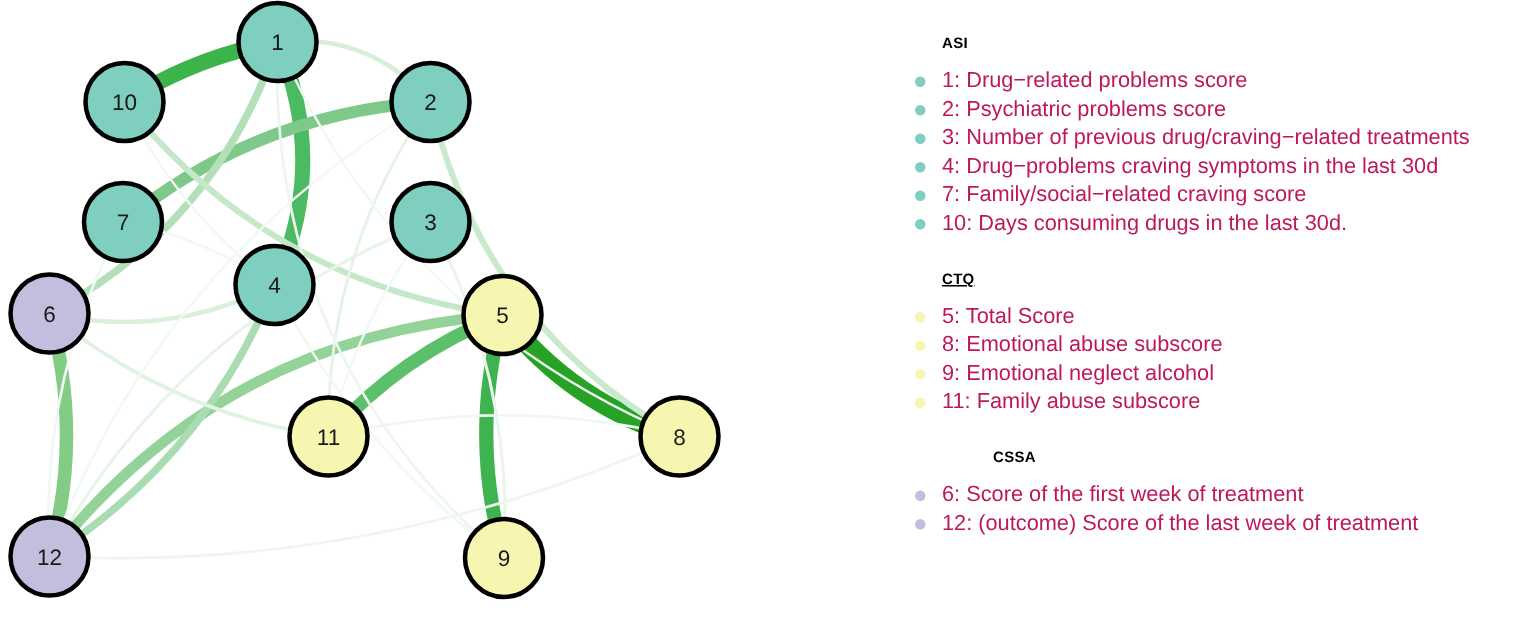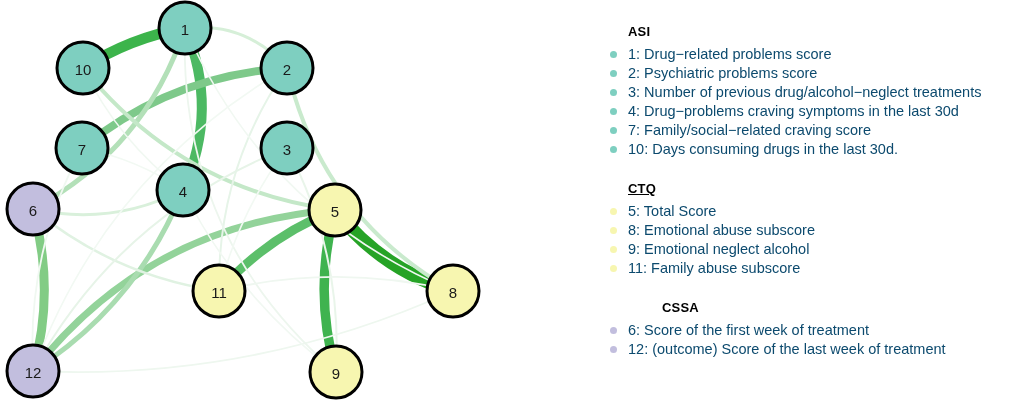--- a/index.html
+++ b/index.html
@@ -50,21 +50,21 @@
     height: 420px;
   }
   .legend-group {
     position: absolute;
     left: 0;
     width: 418px;
   }
   .legend-title {
     position: absolute;
     left: 22px;
-    font-size: 13px;
+    font-size: 10px;
     font-weight: bold;
     color: #000000;
     letter-spacing: 0.2px;
   }
   .legend-row {
     position: absolute;
     left: 0;
     height: 19px;
     white-space: nowrap;
   }
@@ -74,21 +74,21 @@
     top: 6px;
     width: 7px;
     height: 7px;
     border-radius: 50%;
   }
   .legend-text {
     position: absolute;
     left: 22px;
     top: 0;
     font-size: 14.5px;
-    color: #0c4a6e;
+    color: #be185d;
     line-height: 19px;
   }
 </style>
 </head>
 <body>
 
 <div id="figure">
 
   <svg id="network-svg" viewBox="0 0 610 420">
     <g id="edges-layer">
@@ -179,21 +179,21 @@
         <div class="legend-row" style="top: 21px;">
           <span class="legend-bullet" style="background: rgb(126, 207, 192);"></span>
           <span class="legend-text">1: Drug−related problems score</span>
         </div>
         <div class="legend-row" style="top: 40px;">
           <span class="legend-bullet" style="background: rgb(126, 207, 192);"></span>
           <span class="legend-text">2: Psychiatric problems score</span>
         </div>
         <div class="legend-row" style="top: 59px;">
           <span class="legend-bullet" style="background: rgb(126, 207, 192);"></span>
-          <span class="legend-text">3: Number of previous drug/alcohol−neglect treatments</span>
+          <span class="legend-text">3: Number of previous drug/craving−related treatments</span>
         </div>
         <div class="legend-row" style="top: 78px;">
           <span class="legend-bullet" style="background: rgb(126, 207, 192);"></span>
           <span class="legend-text">4: Drug−problems craving symptoms in the last 30d</span>
         </div>
         <div class="legend-row" style="top: 97px;">
           <span class="legend-bullet" style="background: rgb(126, 207, 192);"></span>
           <span class="legend-text">7: Family/social−related craving score</span>
         </div>
         <div class="legend-row" style="top: 116px;">

